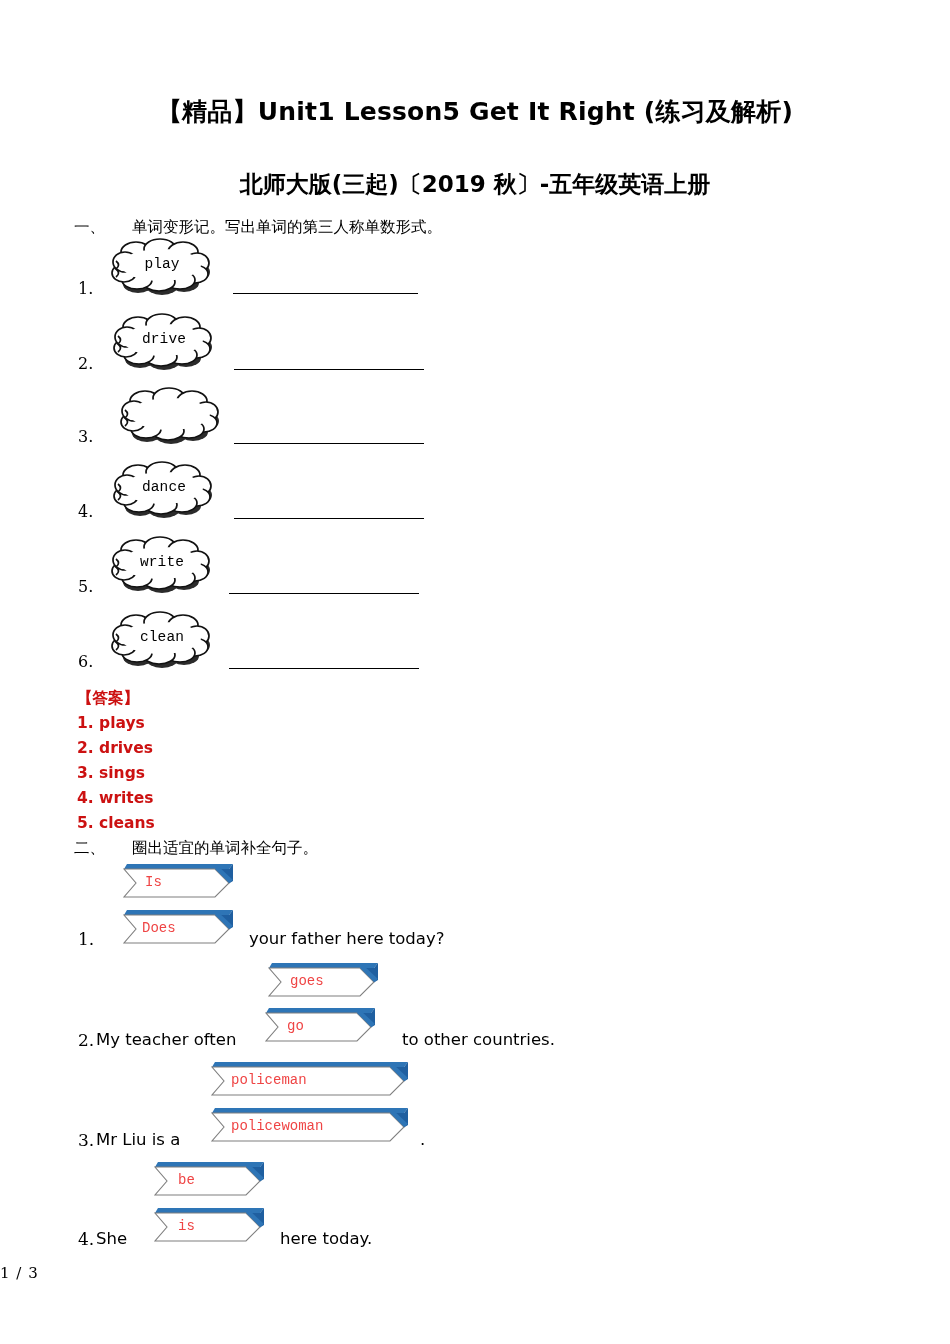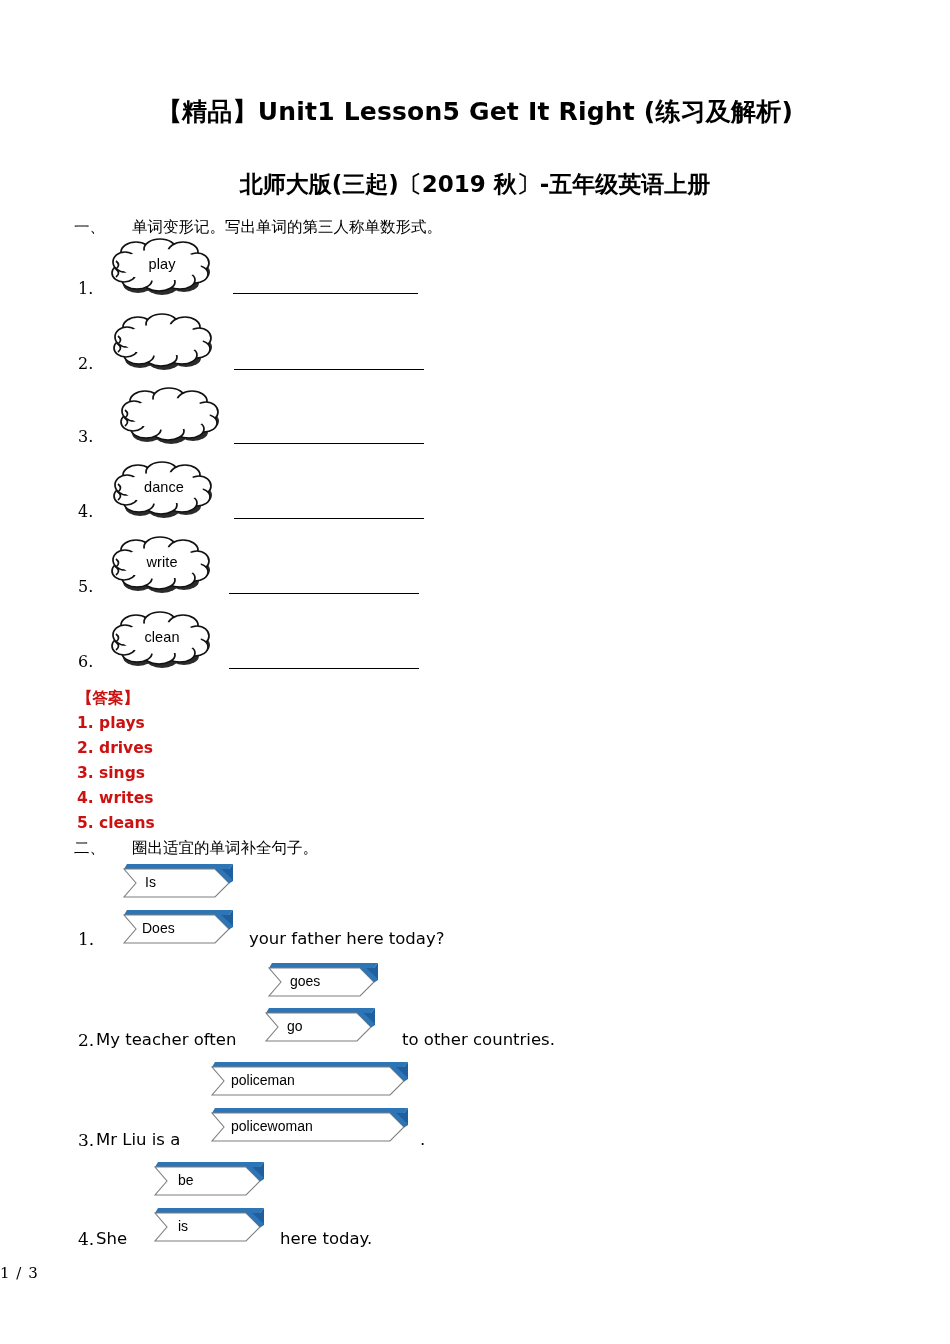--- a/index.html
+++ b/index.html
@@ -73,21 +73,21 @@
   .cloud svg { display: block; width: 104px; height: 58px; }
   .cloud .cloud-word {
     position: absolute;
     left: 0; top: 0;
     width: 104px;
     height: 52px;
     display: flex;
     align-items: center;
     justify-content: center;
     font-size: 14.5px;
-    font-family: Liberation Sans, sans-serif;
+    font-family: Liberation Mono, monospace;
     color: #000;
     letter-spacing: 0.1px;
   }
 
   
   .answers {
     position: absolute;
     color: #CC1111;
     font-size: 15.5px;
     line-height: 25px;
@@ -96,22 +96,22 @@
   .answers div { white-space: nowrap; font-weight: bold; }
 
   
   .chev {
     position: absolute;
   }
   .chev svg { display: block; }
   .chev .chev-word {
     position: absolute;
     font-size: 14px;
-    font-family: Liberation Sans, sans-serif;
-    color: #000000;
+    font-family: Liberation Mono, monospace;
+    color: #ef4444;
     white-space: nowrap;
   }
 
   
   .sent {
     position: absolute;
     font-size: 16.5px;
     white-space: nowrap;
     font-family: "DejaVu Sans", "Liberation Sans", sans-serif;
   }
@@ -186,20 +186,21 @@
         <ellipse cx="85" cy="36" rx="13" ry="9"></ellipse>
         <ellipse cx="70" cy="42" rx="15" ry="9"></ellipse>
         <ellipse cx="49" cy="44" rx="16" ry="9"></ellipse>
         <ellipse cx="27" cy="42" rx="15" ry="9"></ellipse>
         <ellipse cx="14" cy="35" rx="12" ry="9"></ellipse>
         <ellipse cx="15" cy="24" rx="12" ry="10"></ellipse>
       </g>
       <ellipse cx="51" cy="27" rx="40" ry="16" fill="#ffffff"></ellipse>
       <path d="M6 23 q5 4 0 8 q5 4 0 8" fill="none" stroke="#111111" stroke-width="1.7"></path>
     </svg>
+    <div class="cloud-word">drive</div>
   </div>
   <div class="ans-line" style="left:234px; top:348px; width:190px;"></div>
 
   <div class="q-num" style="left:78px; top:406px;">3.</div>
   <div class="cloud" style="left:119px; top:366px;">
     <svg viewBox="0 0 104 58" xmlns="http://www.w3.org/2000/svg" aria-hidden="true">
       <g fill="#2b2b2b">
         <ellipse cx="28" cy="46" rx="15" ry="9"></ellipse>
           <ellipse cx="52" cy="48" rx="16" ry="9"></ellipse>
         <ellipse cx="74" cy="45" rx="15" ry="9"></ellipse>

